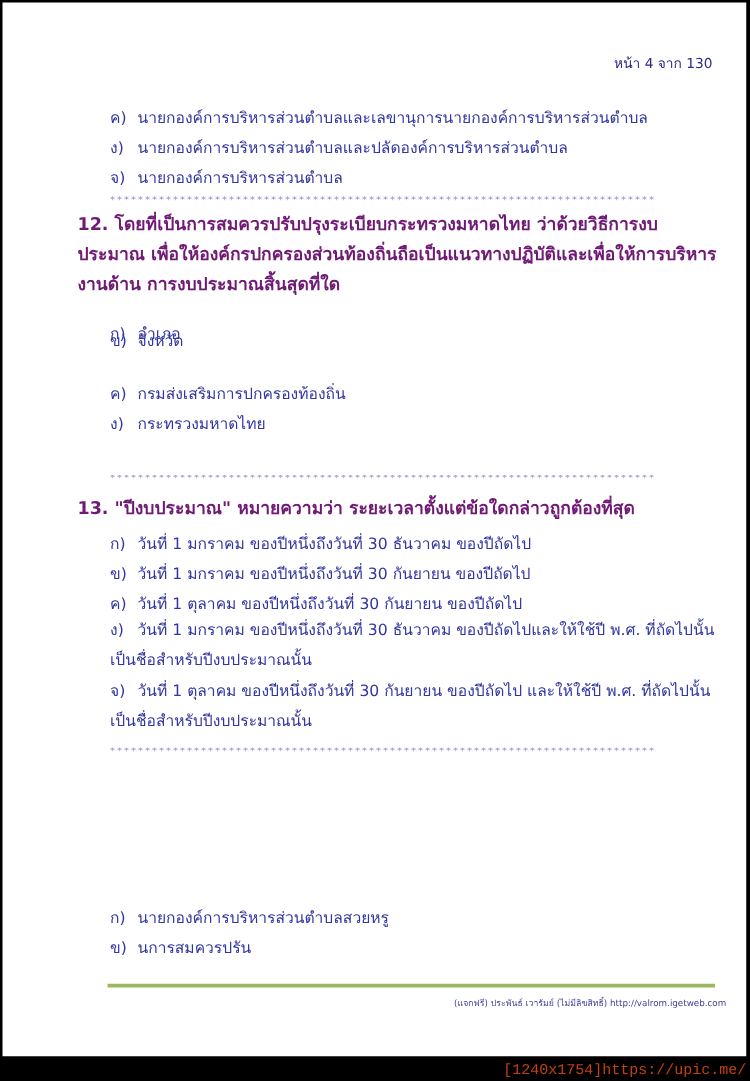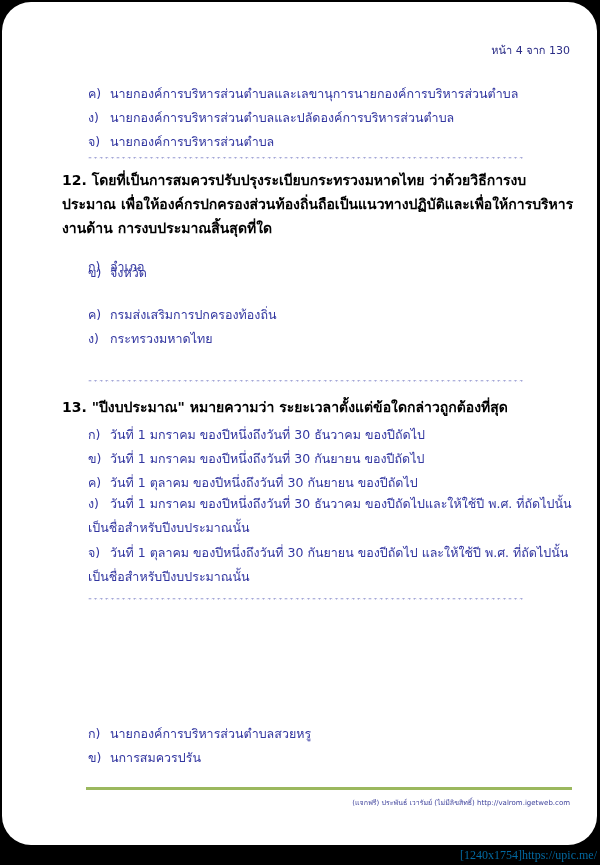--- a/index.html
+++ b/index.html
@@ -3,46 +3,45 @@
 <meta charset="utf-8">
 <style>
   html, body { margin: 0; padding: 0; }
   body {
     width: 600px; height: 865px; background: #000; position: relative; overflow: hidden;
     font-family: "DejaVu Sans", "Liberation Sans", sans-serif;
   }
   .page {
     position: absolute; left: 2px; top: 2px; width: 595px; height: 843px;
     background: #fff;
-    border-radius: 29px;
   }
   .page-num {
     position: absolute; right: 27px; top: 39px; font-size: 11px; color: #2b2d86;
   }
   .opt {
     position: absolute; left: 86px; font-size: 12.5px; color: #3236a0; white-space: nowrap;
   }
   .opt .lbl { display: inline-block; width: 22px; }
   .opt.wrap { white-space: normal; width: 490px; line-height: 24px; }
   .stars {
     position: absolute; left: 86px; width: 466px; height: 6px; overflow: hidden;
     color: #8a8ecc; font-size: 8px; line-height: 6px; letter-spacing: 1.6px; white-space: nowrap;
   }
   .q {
     position: absolute; left: 60px; width: 515px; font-size: 14px; font-weight: bold;
-    color: #000000; line-height: 24px;
+    color: #701a75; line-height: 24px;
   }
   .footer-line {
     position: absolute; left: 84px; width: 486px; top: 785px; height: 3px; background: #9bb85e;
   }
   .footer-text {
-    position: absolute; right: 27px; top: 795px; font-size: 7px; color: #3b3f9a; white-space: nowrap;
+    position: absolute; right: 16px; top: 795px; font-size: 7px; color: #3b3f9a; white-space: nowrap;
   }
   .watermark {
-    position: absolute; right: 3px; bottom: 2px; color: #0369a1; font-family: Liberation Serif, serif;
+    position: absolute; right: 3px; bottom: 2px; color: #c2410c; font-family: Liberation Mono, monospace;
     font-size: 12px;
   }
 </style>
 </head>
 <body>
 
 <div class="page">
   <div class="page-num">หน้า 4 จาก 130</div>
 
   <div class="opt" style="top:106px"><span class="lbl">ง)</span><span>นายกองค์การบริหารส่วนตำบลและปลัดองค์การบริหารส่วนตำบล</span></div>

